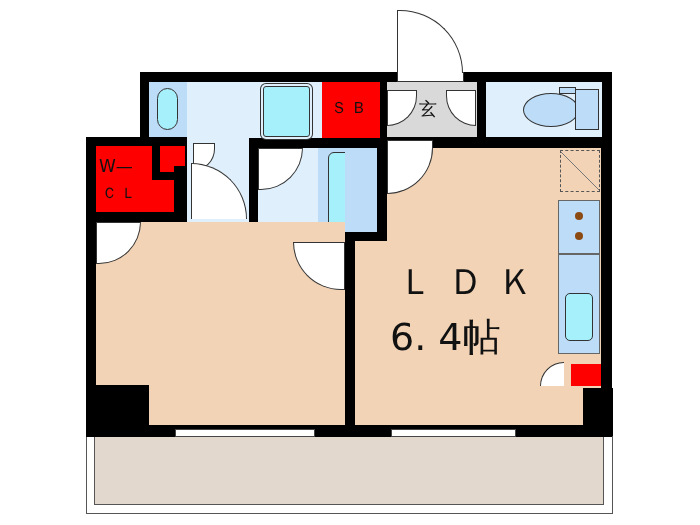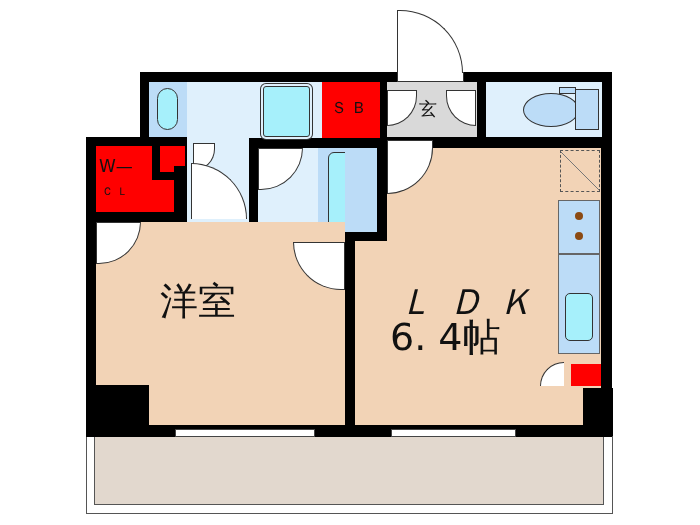--- a/index.html
+++ b/index.html
@@ -47,46 +47,45 @@
   <div class="abs wet" style="left:486px;top:82px;width:116px;height:55px;"></div>
   <div class="abs" style="left:523px;top:93px;width:56px;height:34px;border-radius:50%;background:#bcdcf7;border:1px solid #333;"></div>
   <div class="abs" style="left:575px;top:89px;width:24px;height:41px;background:#bcdcf7;border:1px solid #333;"></div>
   <div class="abs" style="left:559px;top:87px;width:17px;height:7px;background:#bcdcf7;border:1px solid #333;"></div>
 
   <div class="abs red" style="left:96px;top:146px;width:78px;height:66px;"></div>
   <div class="abs red" style="left:159px;top:146px;width:26px;height:20px;"></div>
   <div class="abs wall" style="left:152px;top:146px;width:8px;height:33px;"></div>
   <div class="abs wall" style="left:152px;top:172px;width:34px;height:8px;"></div>
   <div class="label" style="left:99px;top:158px;font-size:17px;">W—</div>
-  <div class="label" style="left:102px;top:186px;font-size:11px;letter-spacing:4px;">ＣＬ</div>
+  <div class="label" style="left:102px;top:186px;font-size:15px;letter-spacing:4px;">ＣＬ</div>
   <div class="door-arc" style="left:193px;top:143px;width:22px;height:28px;border-radius:0 0 22px 0;"></div>
   <div class="door-arc" style="left:191px;top:163px;width:56px;height:56px;border-radius:0 56px 0 0;border-bottom:none;"></div>
 
   <div class="abs wet" style="left:258px;top:148px;width:60px;height:84px;"></div>
   <div class="door-arc" style="left:258px;top:148px;width:45px;height:42px;border-radius:0 0 45px 0;"></div>
   <div class="abs wet2" style="left:318px;top:148px;width:60px;height:84px;"></div>
   <div class="fixture" style="left:328px;top:152px;width:42px;height:77px;border-radius:6px;"></div>
 
   <div class="abs floor" style="left:96px;top:222px;width:249px;height:203px;"></div>
   <div class="abs wall" style="left:86px;top:385px;width:63px;height:50px;"></div>
   <div class="abs floor" style="left:249px;top:222px;width:96px;height:20px;background:#f2d3b6;"></div>
   <div class="door-arc" style="left:96px;top:222px;width:45px;height:42px;border-radius:0 0 45px 0;"></div>
   <div class="door-arc" style="left:293px;top:242px;width:52px;height:48px;border-radius:0 0 0 52px;"></div>
-  <div class="label" style="left:160px;top:282px;font-size:38px;">洋室</div>
   <div class="win" style="left:175px;top:429px;width:140px;height:8px;"></div>
 
   <div class="abs floor" style="left:355px;top:148px;width:246px;height:277px;"></div>
   <div class="abs wall" style="left:345px;top:140px;width:42px;height:101px;"></div>
   <div class="abs wet2" style="left:345px;top:148px;width:32px;height:84px;"></div>
   <div class="door-arc" style="left:387px;top:140px;width:46px;height:54px;border-radius:0 0 46px 0;"></div>
   <div class="abs" style="left:560px;top:150px;width:40px;height:42px;border:1.5px dashed #555;background:repeating-linear-gradient(45deg,transparent 0 27px,#777 27px 28px,transparent 28px 56px);"></div>
   <div class="abs wet2" style="left:558px;top:200px;width:42px;height:54px;border:1px solid #666;"></div>
   <div class="abs" style="left:575px;top:212px;width:8px;height:8px;border-radius:50%;background:#8b4a12;"></div>
   <div class="abs" style="left:575px;top:232px;width:8px;height:8px;border-radius:50%;background:#8b4a12;"></div>
   <div class="abs wet2" style="left:558px;top:254px;width:42px;height:100px;border:1px solid #666;"></div>
   <div class="fixture" style="left:565px;top:293px;width:28px;height:48px;border-radius:5px;"></div>
   <div class="abs red" style="left:571px;top:364px;width:30px;height:22px;"></div>
   <div class="door-arc" style="left:540px;top:362px;width:24px;height:24px;border-radius:24px 0 0 0;border-bottom:none;border-right:none;"></div>
   <div class="abs wall" style="left:583px;top:388px;width:30px;height:48px;"></div>
-  <div class="label" style="left:398px;top:284px;font-size:36px;letter-spacing:14px;font-style:italic;">ＬＤＫ</div>
+  <div class="label" style="left:398px;top:264px;font-size:36px;letter-spacing:14px;">ＬＤＫ</div>
   <div class="label" style="left:390px;top:318px;font-size:38px;">6. 4帖</div>
   <div class="win" style="left:391px;top:429px;width:125px;height:8px;"></div>
 </div>
 
 </body></html>

